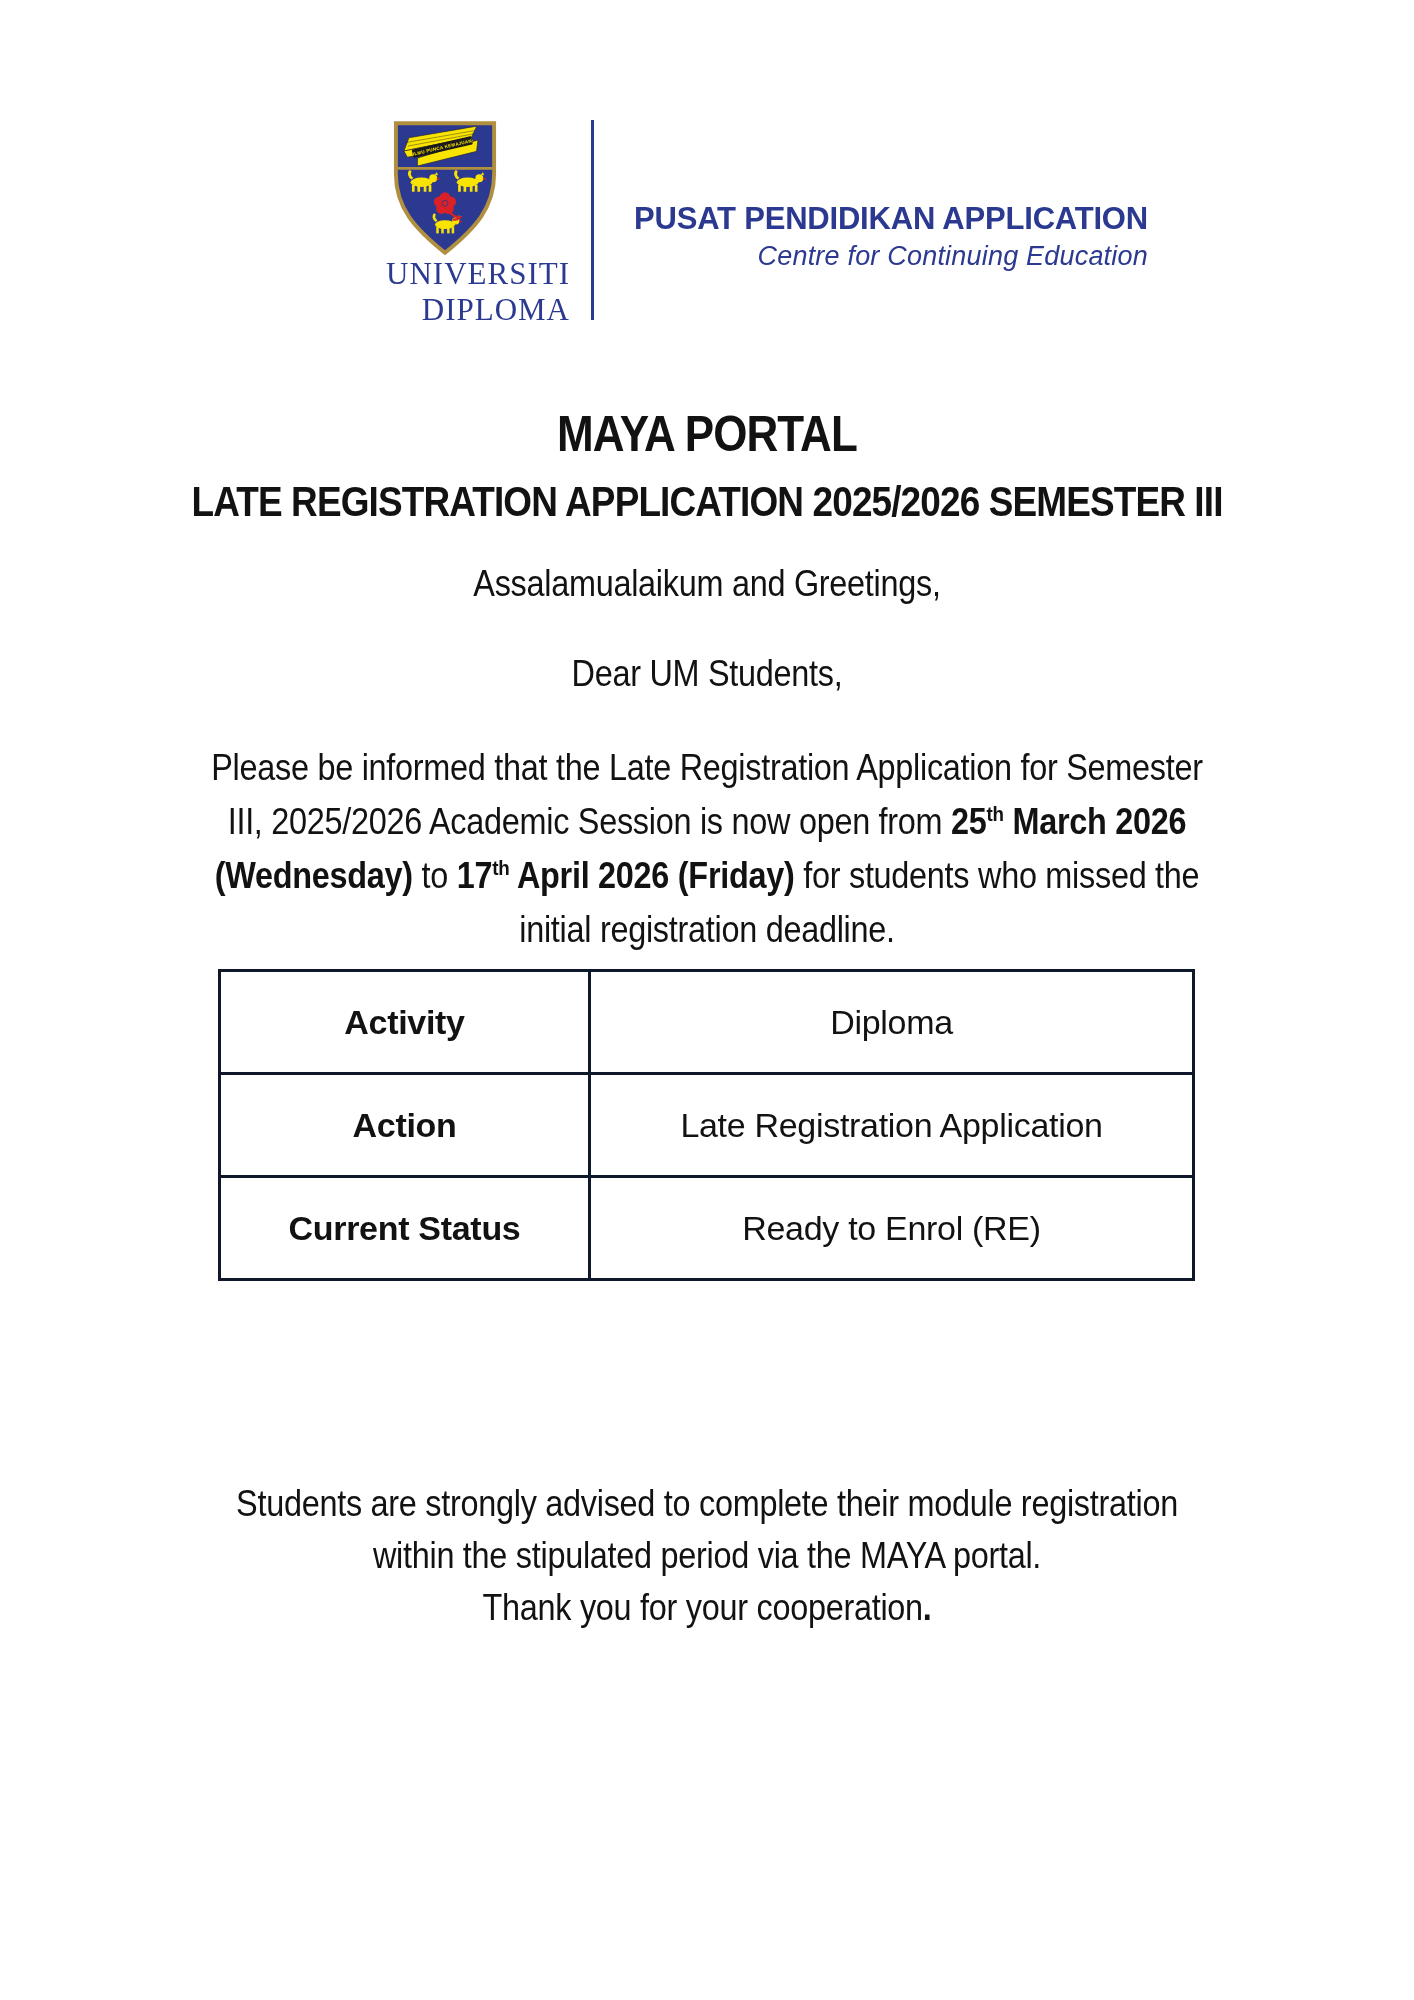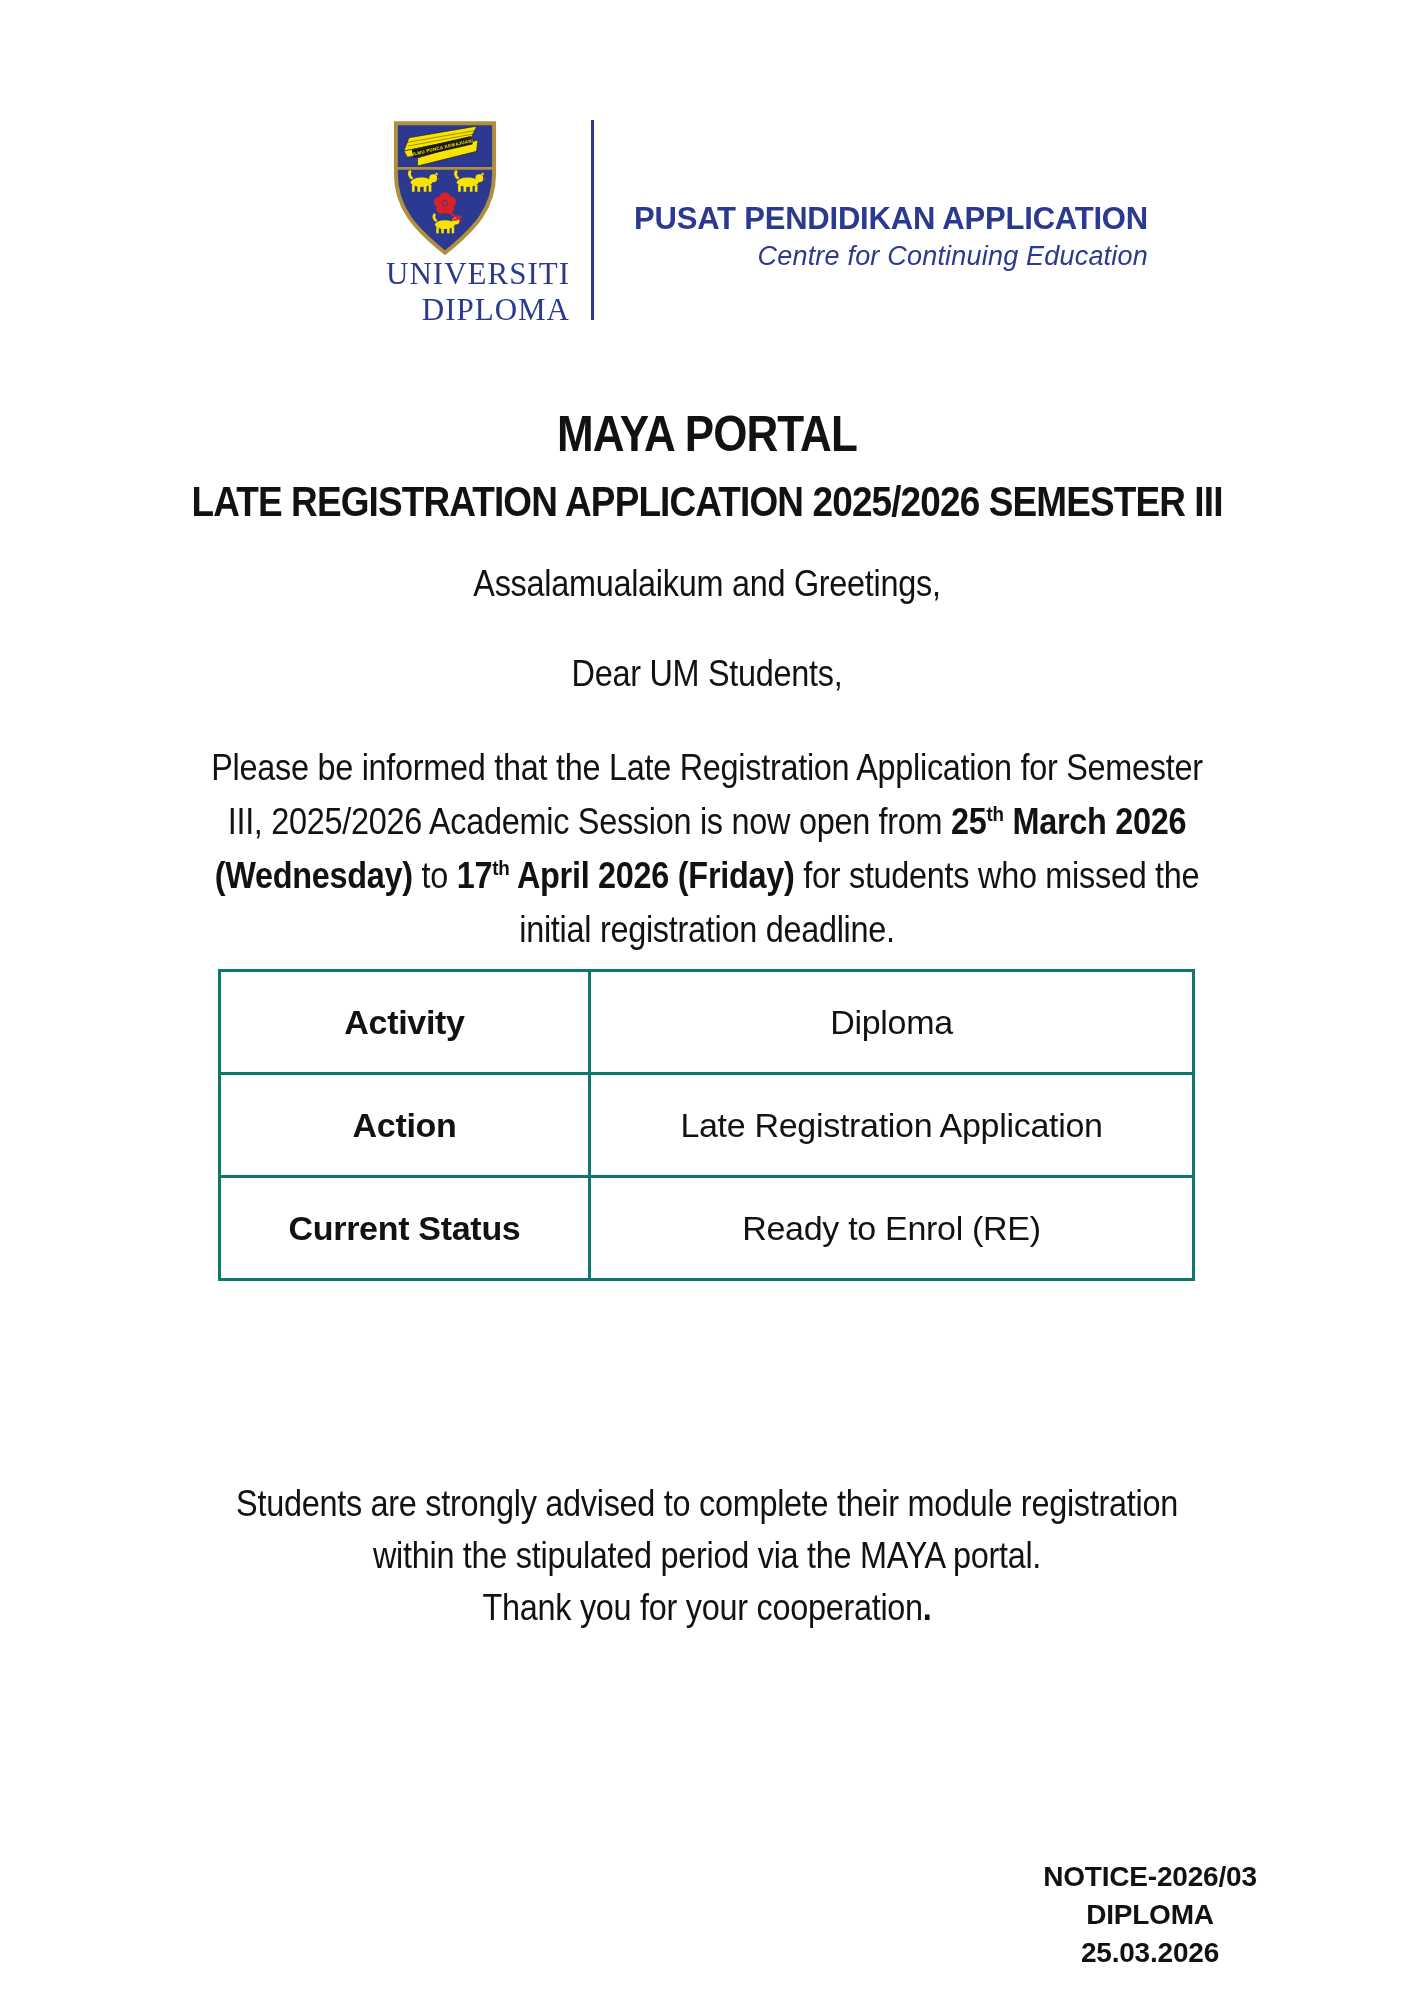--- a/index.html
+++ b/index.html
@@ -39,21 +39,21 @@
   .salutation{top:563px;}
   .addressee{top:653px;}
   .para{top:741px;line-height:54px;}
   .closing{top:1478px;line-height:52px;}
   .b{font-weight:700;}
   sup{font-size:0.58em;vertical-align:super;line-height:0;}
 
   
   .status-table{position:absolute;left:218px;top:969px;width:977px;
       border-collapse:collapse;table-layout:fixed;}
-  .status-table th,.status-table td{border:3px solid #0f766e;height:103px;
+  .status-table th,.status-table td{border:3px solid #0f172a;height:103px;
       text-align:center;vertical-align:middle;font-size:34px;letter-spacing:-0.3px;}
   .status-table th{width:370px;font-weight:700;}
   .status-table td{font-weight:400;}
 
   
   .notice-footer{position:absolute;left:1020px;top:1858px;width:260px;text-align:center;
       font-size:28px;font-weight:700;line-height:38px;letter-spacing:-0.2px;}
 </style>
 </head>
 <body>
@@ -138,19 +138,14 @@
         </tr>
         <tr>
           <th>Current Status</th>
           <td>Ready to Enrol (RE)</td>
         </tr>
       </tbody>
   </table>
 
   <p class="centered-text closing"><span>Students are strongly advised to complete their module registration</span><br><span>within the stipulated period via the MAYA portal.</span><br><span>Thank you for your cooperation</span><span class="b">.</span></p>
 
-  <div class="notice-footer">
-    <div>NOTICE-2026/03</div>
-    <div>DIPLOMA</div>
-    <div>25.03.2026</div>
-  </div>
 
 </div>
 
 </body></html>

